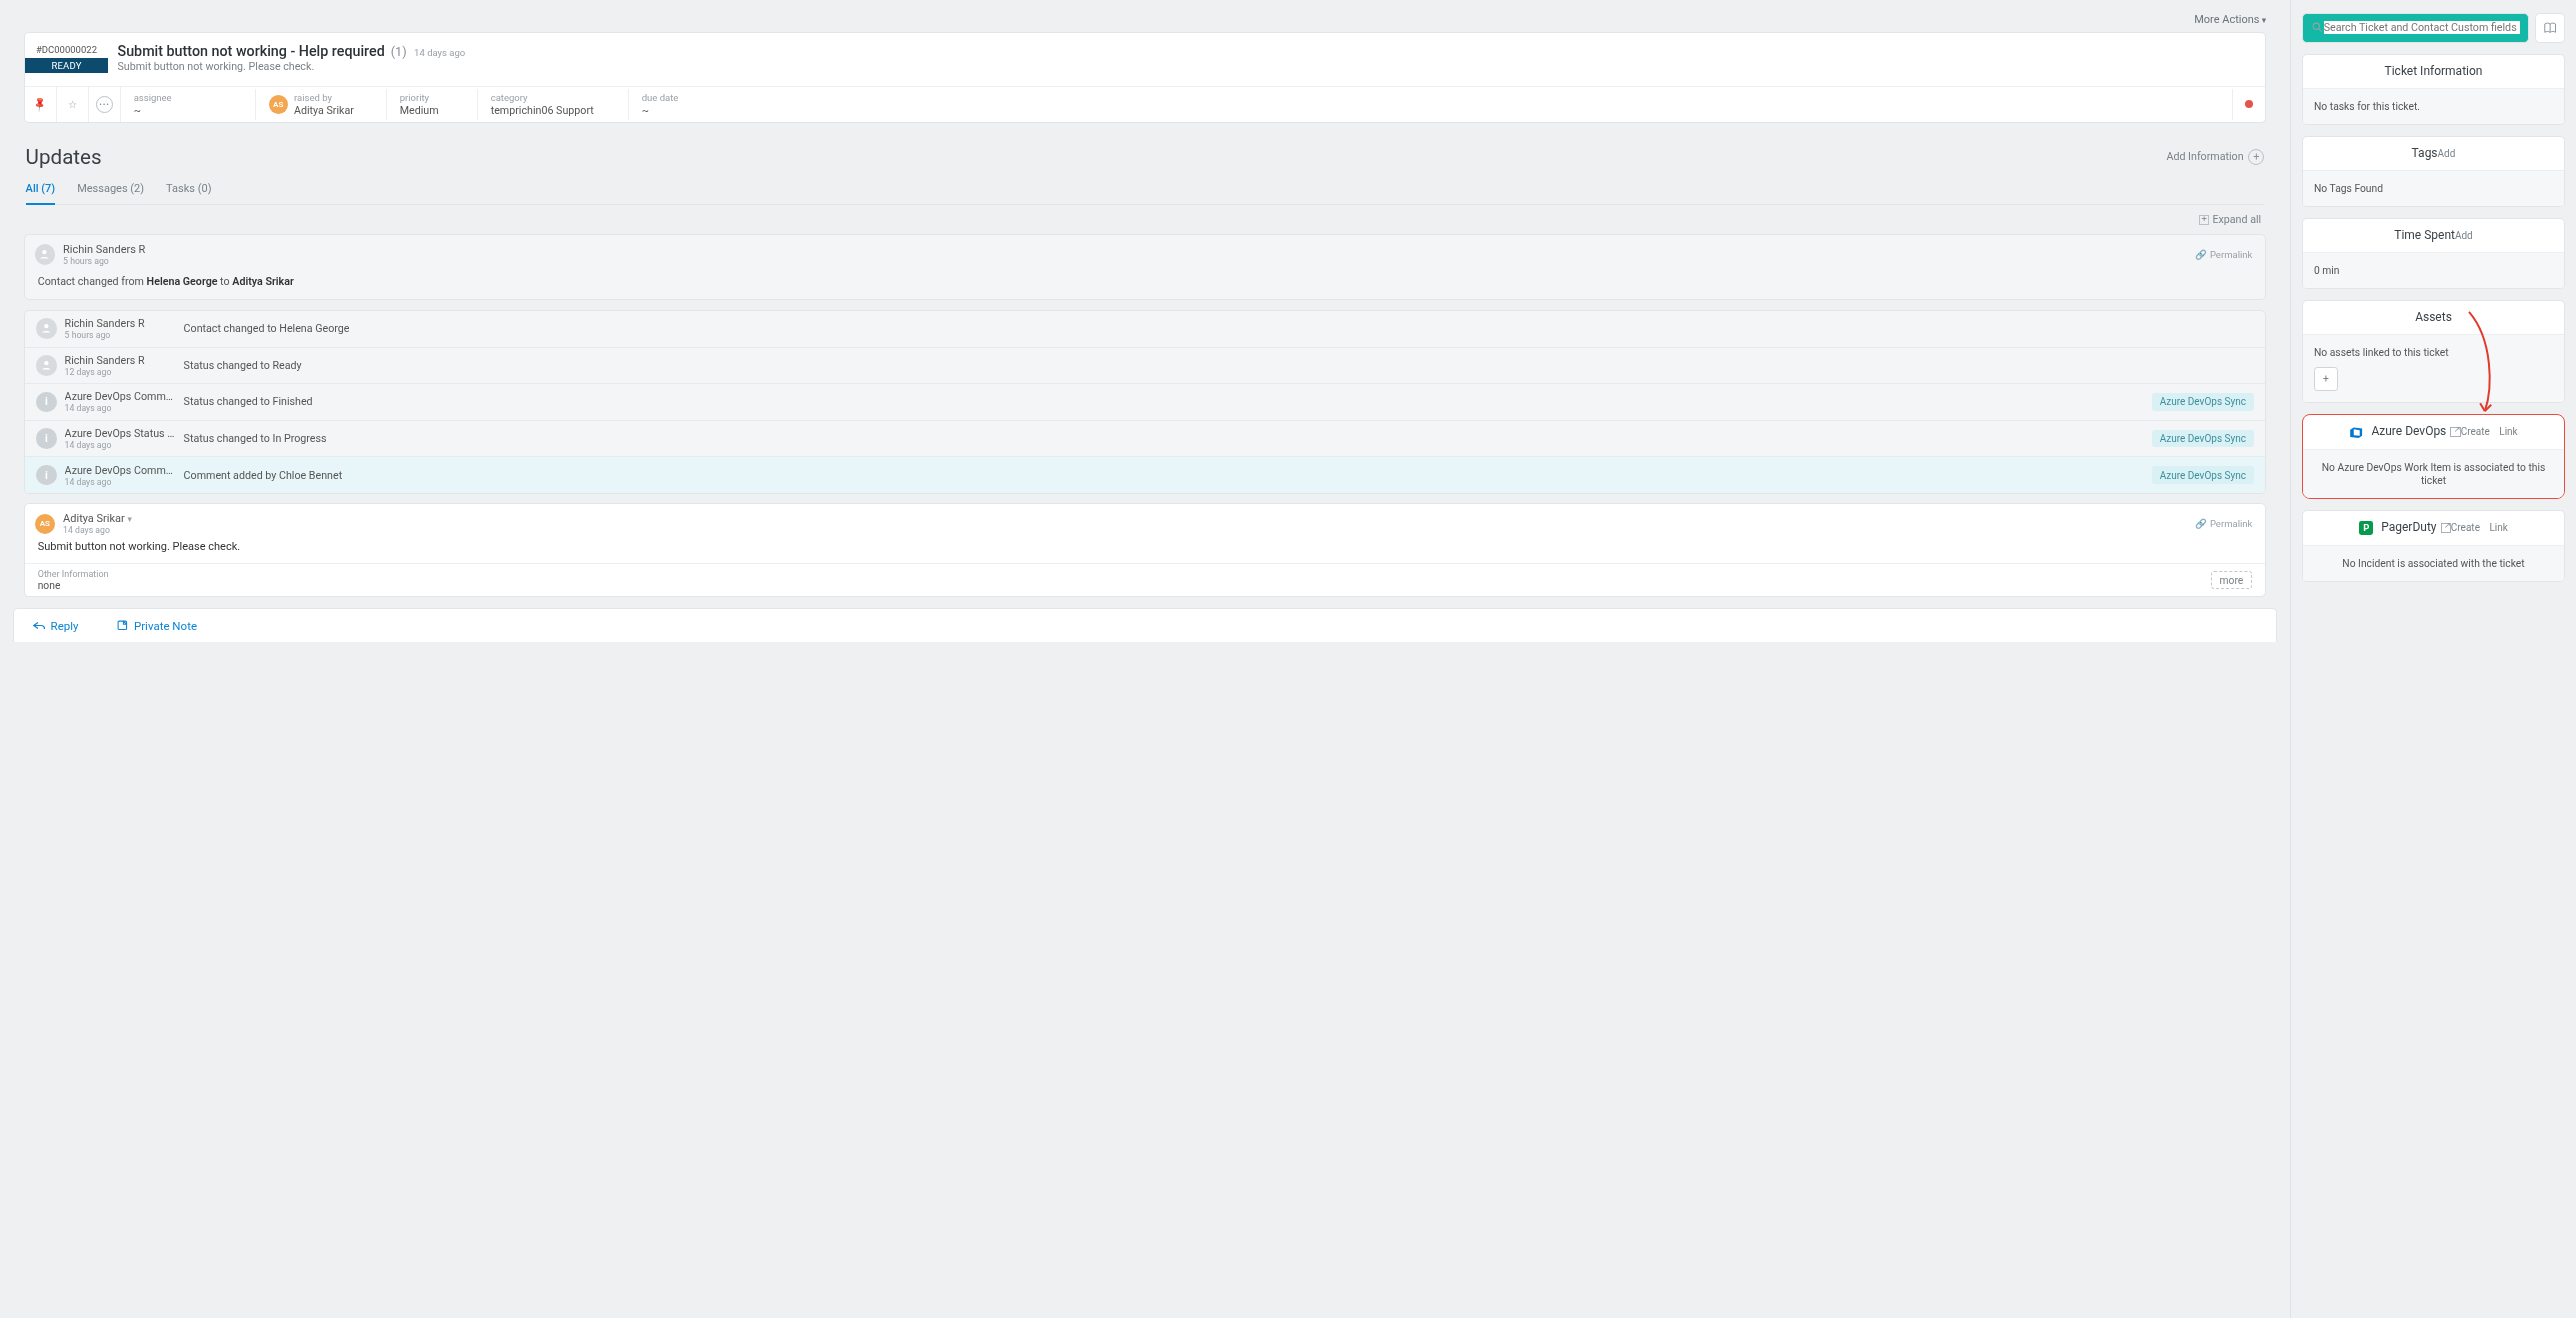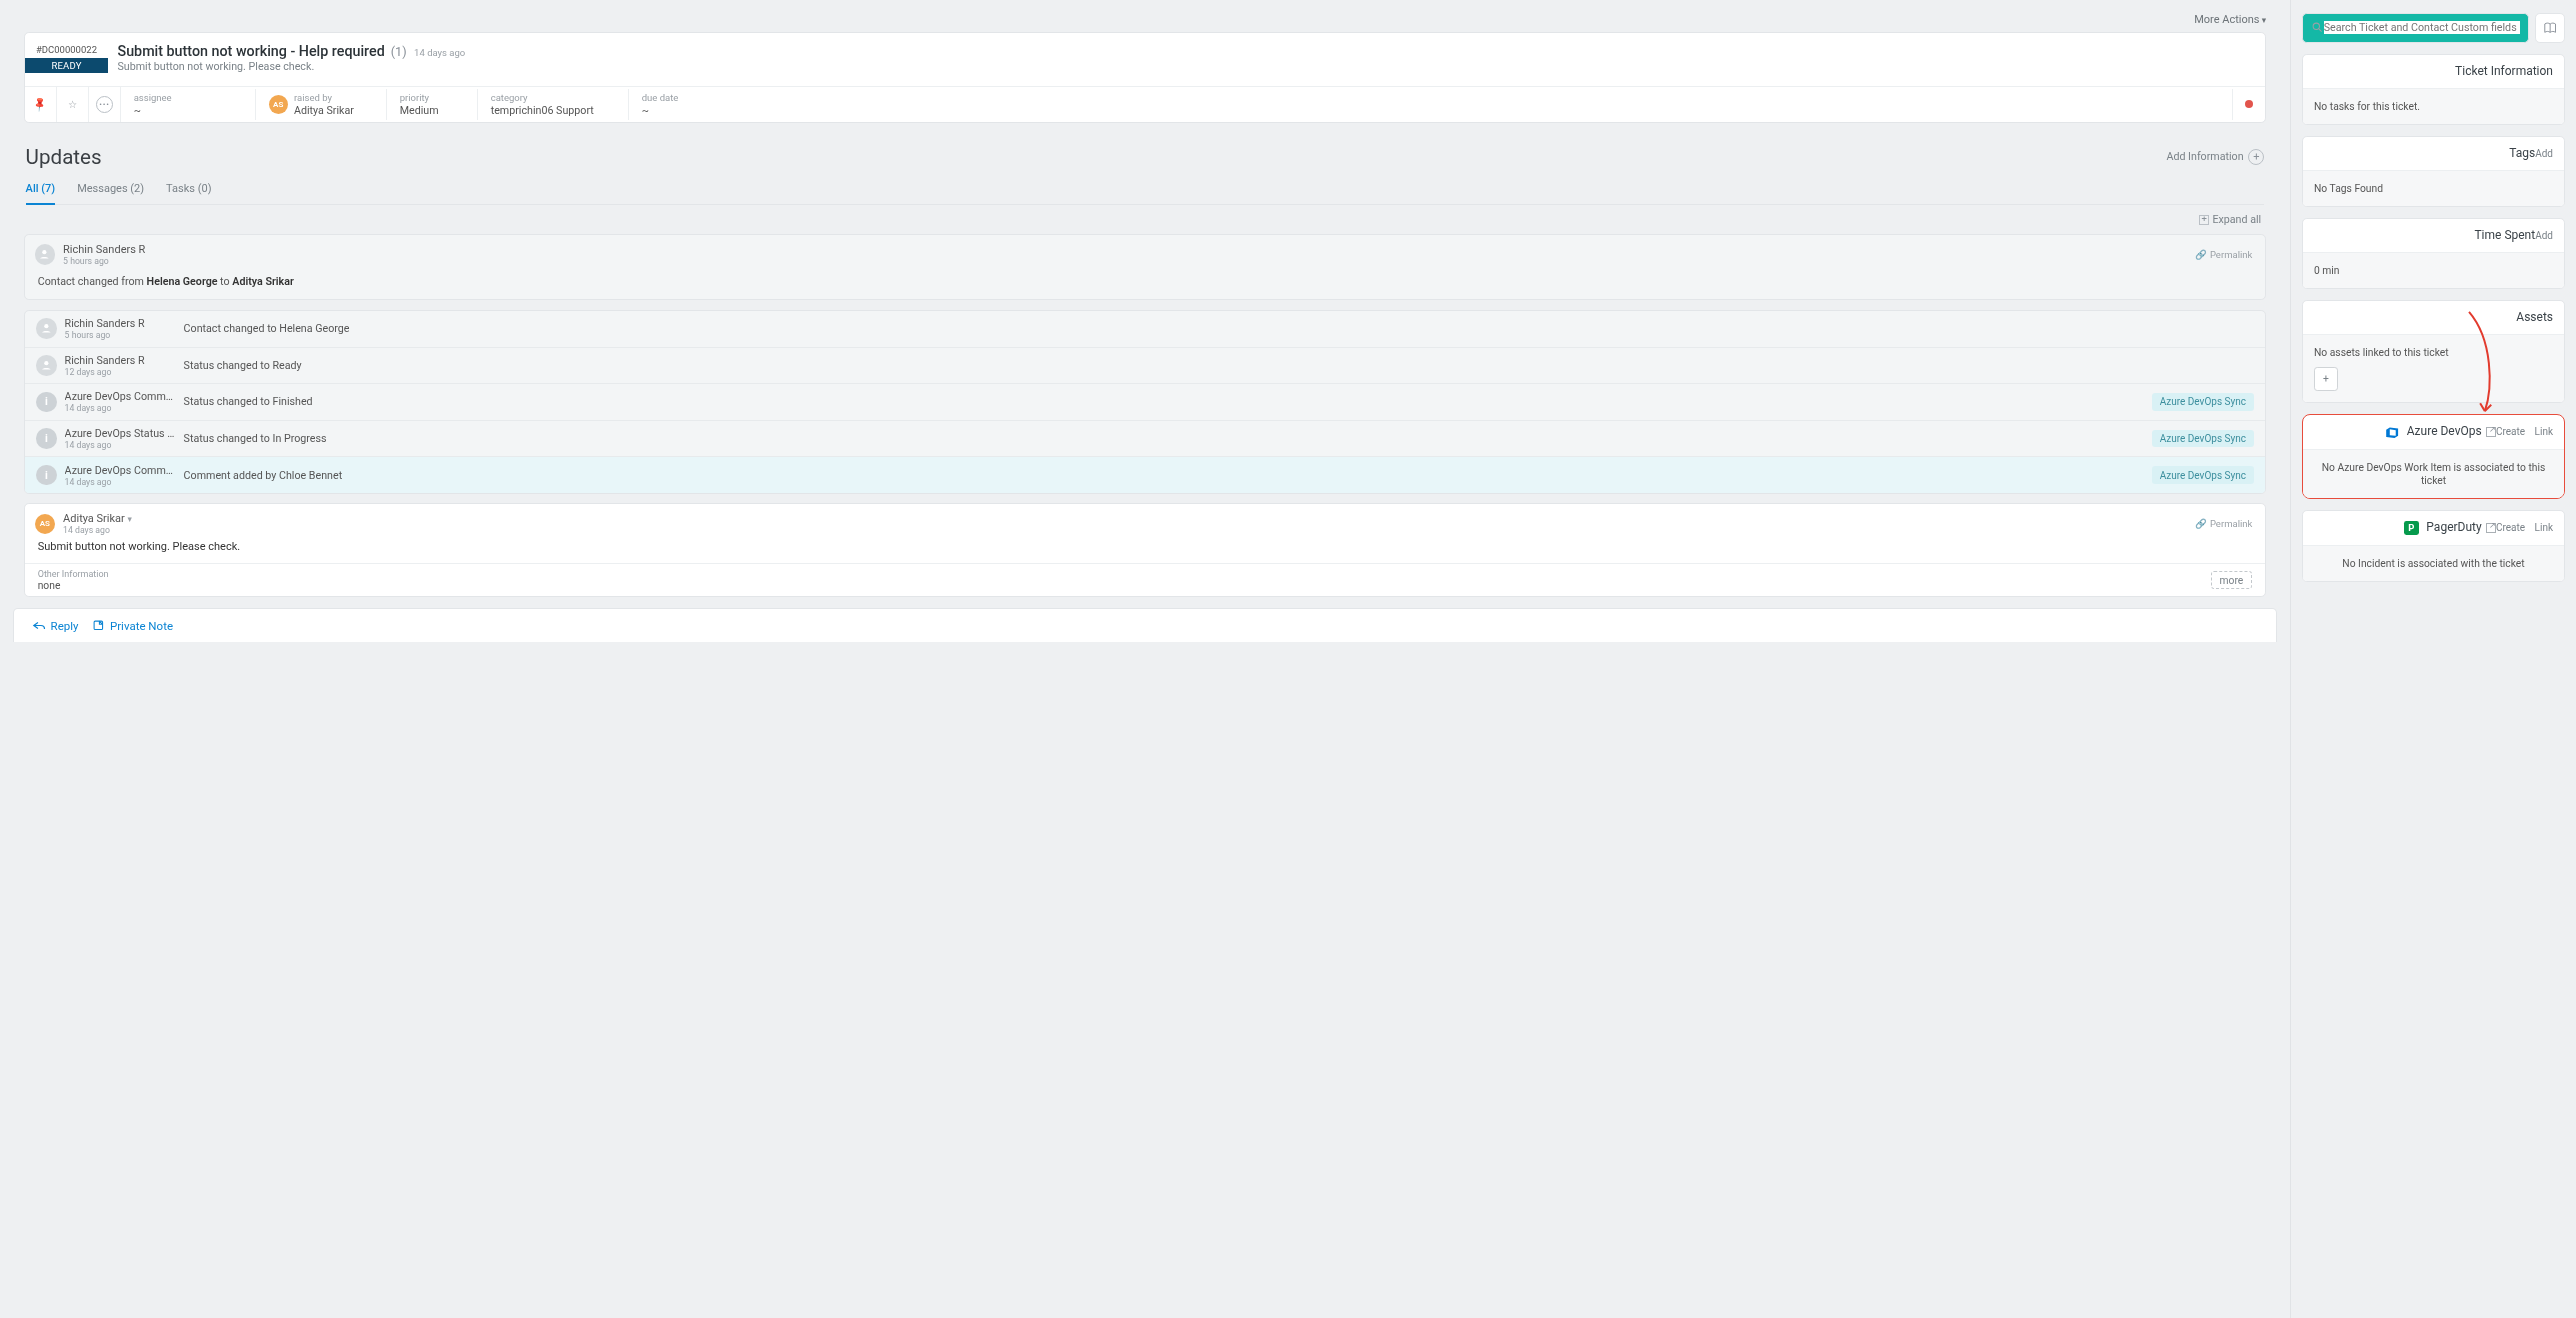--- a/index.html
+++ b/index.html
@@ -76,30 +76,30 @@
 
   .msg-card{background:#fff;border:0.8px solid #e2e5e8;border-radius:4.8px;}
   .msg-body{padding:0 12.7px 9.5px 12.7px;color:#333;}
   .recipients{border-top:0.8px solid #eceff1;padding:4.8px 12.7px;display:flex;align-items:center;}
   .recipients .lbl{color:#9aa0a6;font-size:9px;}
   .recipients .val{color:#555;font-size:10.3px;}
   .more-btn{margin-left:auto;border:0.8px dashed #c3c8cc;padding:1.6px 8px;border-radius:3.2px;color:#7a8288;font-size:10.3px;cursor:pointer;}
   .created{padding:6.3px 12.7px 0 38px;color:#7a8288;font-size:10.3px;}
   .created .b{color:#555;font-weight:500;}
 
-  .footer{position:sticky;bottom:0;background:#fff;border:0.8px solid #e2e5e8;border-bottom:none;border-radius:4.8px 4.8px 0 0;margin:11px -11px 0 -11px;padding:9.5px 17.5px;display:flex;gap:14px;}
+  .footer{position:sticky;bottom:0;background:#fff;border:0.8px solid #e2e5e8;border-bottom:none;border-radius:4.8px 4.8px 0 0;margin:11px -11px 0 -11px;padding:9.5px 17.5px;display:flex;gap:38px;}
   .f-btn{color:#0b84d3;font-size:11.5px;display:flex;align-items:center;gap:4.8px;cursor:pointer;}
 
   
   .search-row{display:flex;gap:6.3px;}
   .search-box{flex:1;background:#14b8a6;border:0.8px solid #e2e5e8;border-radius:4.8px;display:flex;align-items:center;padding:0 8px;height:30px;}
   .search-box input{border:none;outline:none;flex:1;font-size:10.7px;color:#666;}
   .book-btn{width:30px;height:30px;background:#fff;border:0.8px solid #e2e5e8;border-radius:4.8px;display:flex;align-items:center;justify-content:center;cursor:pointer;}
   .panel{background:#fff;border:0.8px solid #e2e5e8;border-radius:4.8px;margin-top:11px;overflow:hidden;}
-  .p-head{padding:9.5px 11px;font-size:12px;color:#3a4248;display:flex;align-items:center;justify-content:flex-end;}
+  .p-head{padding:9.5px 11px;font-size:12px;color:#3a4248;display:flex;align-items:center;justify-content:center;}
   .p-head .action{color:#7a8288;font-size:10px;cursor:pointer;}
   .p-body{background:#f6f7f8;padding:11px;color:#555;font-size:10.3px;border-top:0.8px solid #eceff1;}
   .p-body.center{text-align:center;}
   .sq-plus{width:24px;height:24px;border:0.8px solid #d0d4d7;background:#fff;border-radius:3.2px;display:flex;justify-content:center;align-items:center;color:#7a8288;margin-top:8px;cursor:pointer;}
   .azure-logo{display:inline-block;width:14.3px;height:14.3px;vertical-align:middle;margin-right:4.8px;}
   .ext-icon{border:1px solid #aab0b5;width:10.3px;height:10.3px;display:inline-block;position:relative;margin-left:4px;vertical-align:middle;}
   .ext-icon::after{content:"↗";position:absolute;top:-3.2px;right:-0.8px;font-size:8px;color:#8a9199;}
   .pd-logo{width:14.3px;height:14.3px;background:#059a4c;color:#fff;font-weight:700;display:inline-flex;align-items:center;justify-content:center;border-radius:2.4px;font-size:9.5px;margin-right:4.8px;vertical-align:middle;}
   .actions-sm{display:flex;gap:9.5px;}
   .panel.highlight{border:1.6px solid #e74c3c;border-radius:8px;}

